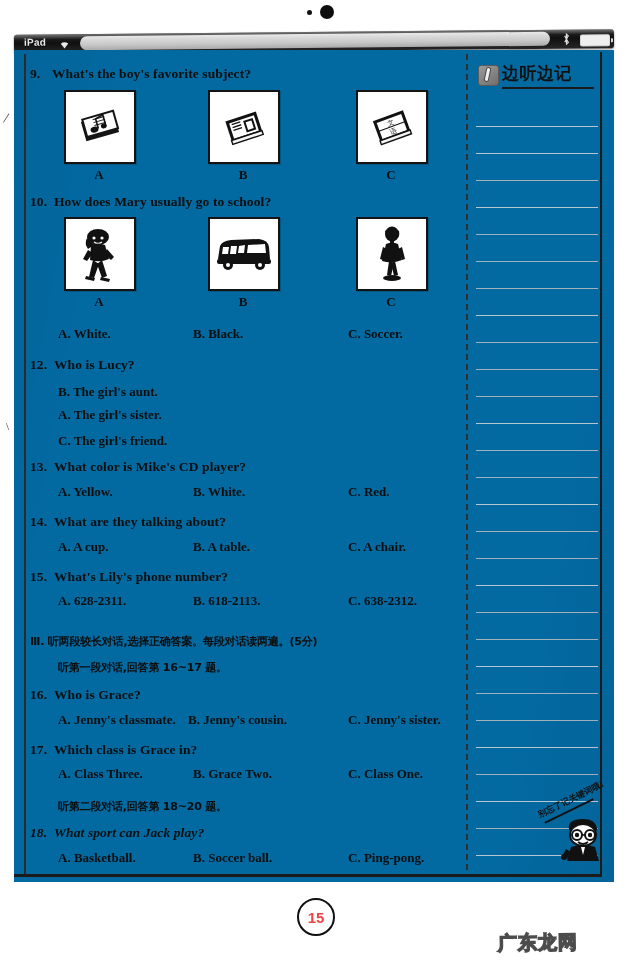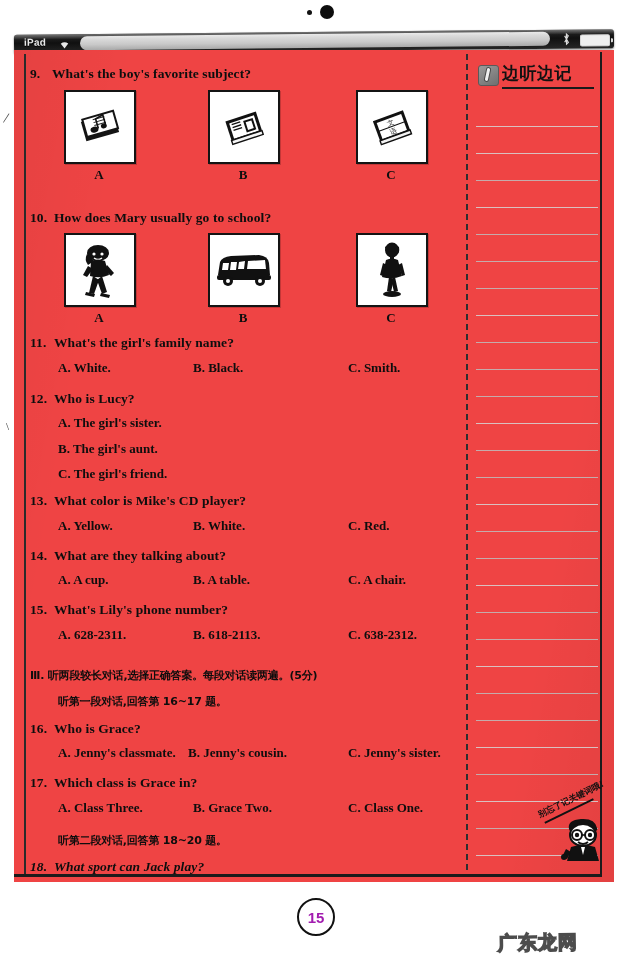--- a/index.html
+++ b/index.html
@@ -60,21 +60,21 @@
     border:1.5px solid #d8d8d8;border-radius:2px;background:#efefef;
   }
   .sb-battery:after{
     content:"";position:absolute;right:-4px;top:3px;width:2px;height:4px;
     background:#d8d8d8;border-radius:0 1px 1px 0;
   }
 
   
   #page-sheet{
     position:absolute;left:14px;top:50px;width:600px;height:832px;
-    background:#ef4444;
+    background:#0369a1;
     overflow:hidden;
   }
   
   #page-sheet:before{
     content:"";position:absolute;left:0;top:0;width:100%;height:100%;
     background:
       linear-gradient(100deg,rgba(0,0,0,.045) 0%,rgba(0,0,0,0) 16%,rgba(0,0,0,0) 84%,rgba(0,0,0,.05) 100%);
     pointer-events:none;
   }
   
@@ -187,21 +187,21 @@
     position:absolute;left:-4px;top:14px;width:54px;height:1.5px;background:#111;
     transform:rotate(-26deg);
   }
 
   
   #page-number{
     position:absolute;left:297px;top:898px;width:34px;height:34px;
     border:2.5px solid #111;border-radius:50%;
     display:flex;align-items:center;justify-content:center;
     font-family:"Liberation Sans",sans-serif;
-    font-size:15px;font-weight:bold;color:#a21caf;
+    font-size:15px;font-weight:bold;color:#ef4444;
   }
   #watermark{
     position:absolute;left:498px;top:930px;
     font-family:"DejaVu Sans",sans-serif;
     font-size:19px;font-weight:bold;
     color:#ffffff;
     -webkit-text-stroke:1.4px #4c4c4c;
     letter-spacing:1px;
     transform:rotate(-1deg);
   }
@@ -288,21 +288,21 @@
                 <rect x="12" y="23" width="26" height="8" fill="#fff"></rect>
                 <text x="25" y="30" font-size="7" text-anchor="middle" fill="#111" font-family="DejaVu Sans">语</text>
                 <rect x="9" y="32" width="32" height="4" fill="#f2f2f2" stroke="#111" stroke-width="1.4"></rect>
               </g>
             </svg>
           </div>
           <div class="pic-label">C</div>
         </div>
       </div>
 
-      <div class="q-line" style="margin-top:20px;">
+      <div class="q-line" style="margin-top:4px;">
         <span class="q-num wide">10.</span><span>How does Mary usually go to school?</span>
       </div>
       <div class="pic-row" style="margin-top:8px;">
         <div class="pic-cell" style="left:34px;">
           <div class="pic-box">
             <svg width="52" height="56" viewBox="0 0 52 56">
               <g fill="#111">
                 <ellipse cx="24" cy="11" rx="11" ry="8"></ellipse>
                 <path d="M13 12 q-3 6 1 11 l6 -4 z"></path>
                 <circle cx="20" cy="12" r="1.6" fill="#fff"></circle>
@@ -352,34 +352,31 @@
                 <path d="M17 36 l-2 14 l4 1 l3 -13 z"></path>
                 <path d="M23 36 l3 14 l-4 1 l-3 -13 z"></path>
                 <ellipse cx="20" cy="53" rx="9" ry="3"></ellipse>
               </g>
             </svg>
           </div>
           <div class="pic-label">C</div>
         </div>
       </div>
 
-      <div class="q-line" style="margin-top:2px;">
-        <span class="q-num wide">11.</span><span>What's the girl's family name?</span>
-      </div>
       <div class="opt-row" style="margin-top:9px;">
         <span class="opt c1">A. White.</span>
         <span class="opt c2">B. Black.</span>
-        <span class="opt c3">C. Smith.</span>
+        <span class="opt c3">C. Soccer.</span>
       </div>
 
       <div class="q-line" style="margin-top:4px;">
         <span class="q-num wide">12.</span><span>Who is Lucy?</span>
       </div>
+      <div class="opt-stack" style="margin-top:12px;">B. The girl's aunt.</div>
       <div class="opt-stack" style="margin-top:10px;">A. The girl's sister.</div>
-      <div class="opt-stack" style="margin-top:12px;">B. The girl's aunt.</div>
       <div class="opt-stack" style="margin-top:12px;">C. The girl's friend.</div>
 
       <div class="q-line" style="margin-top:12px;">
         <span class="q-num wide">13.</span><span>What color is Mike's CD player?</span>
       </div>
       <div class="opt-row" style="margin-top:9px;">
         <span class="opt c1">A. Yellow.</span>
         <span class="opt c2">B. White.</span>
         <span class="opt c3">C. Red.</span>
       </div>

